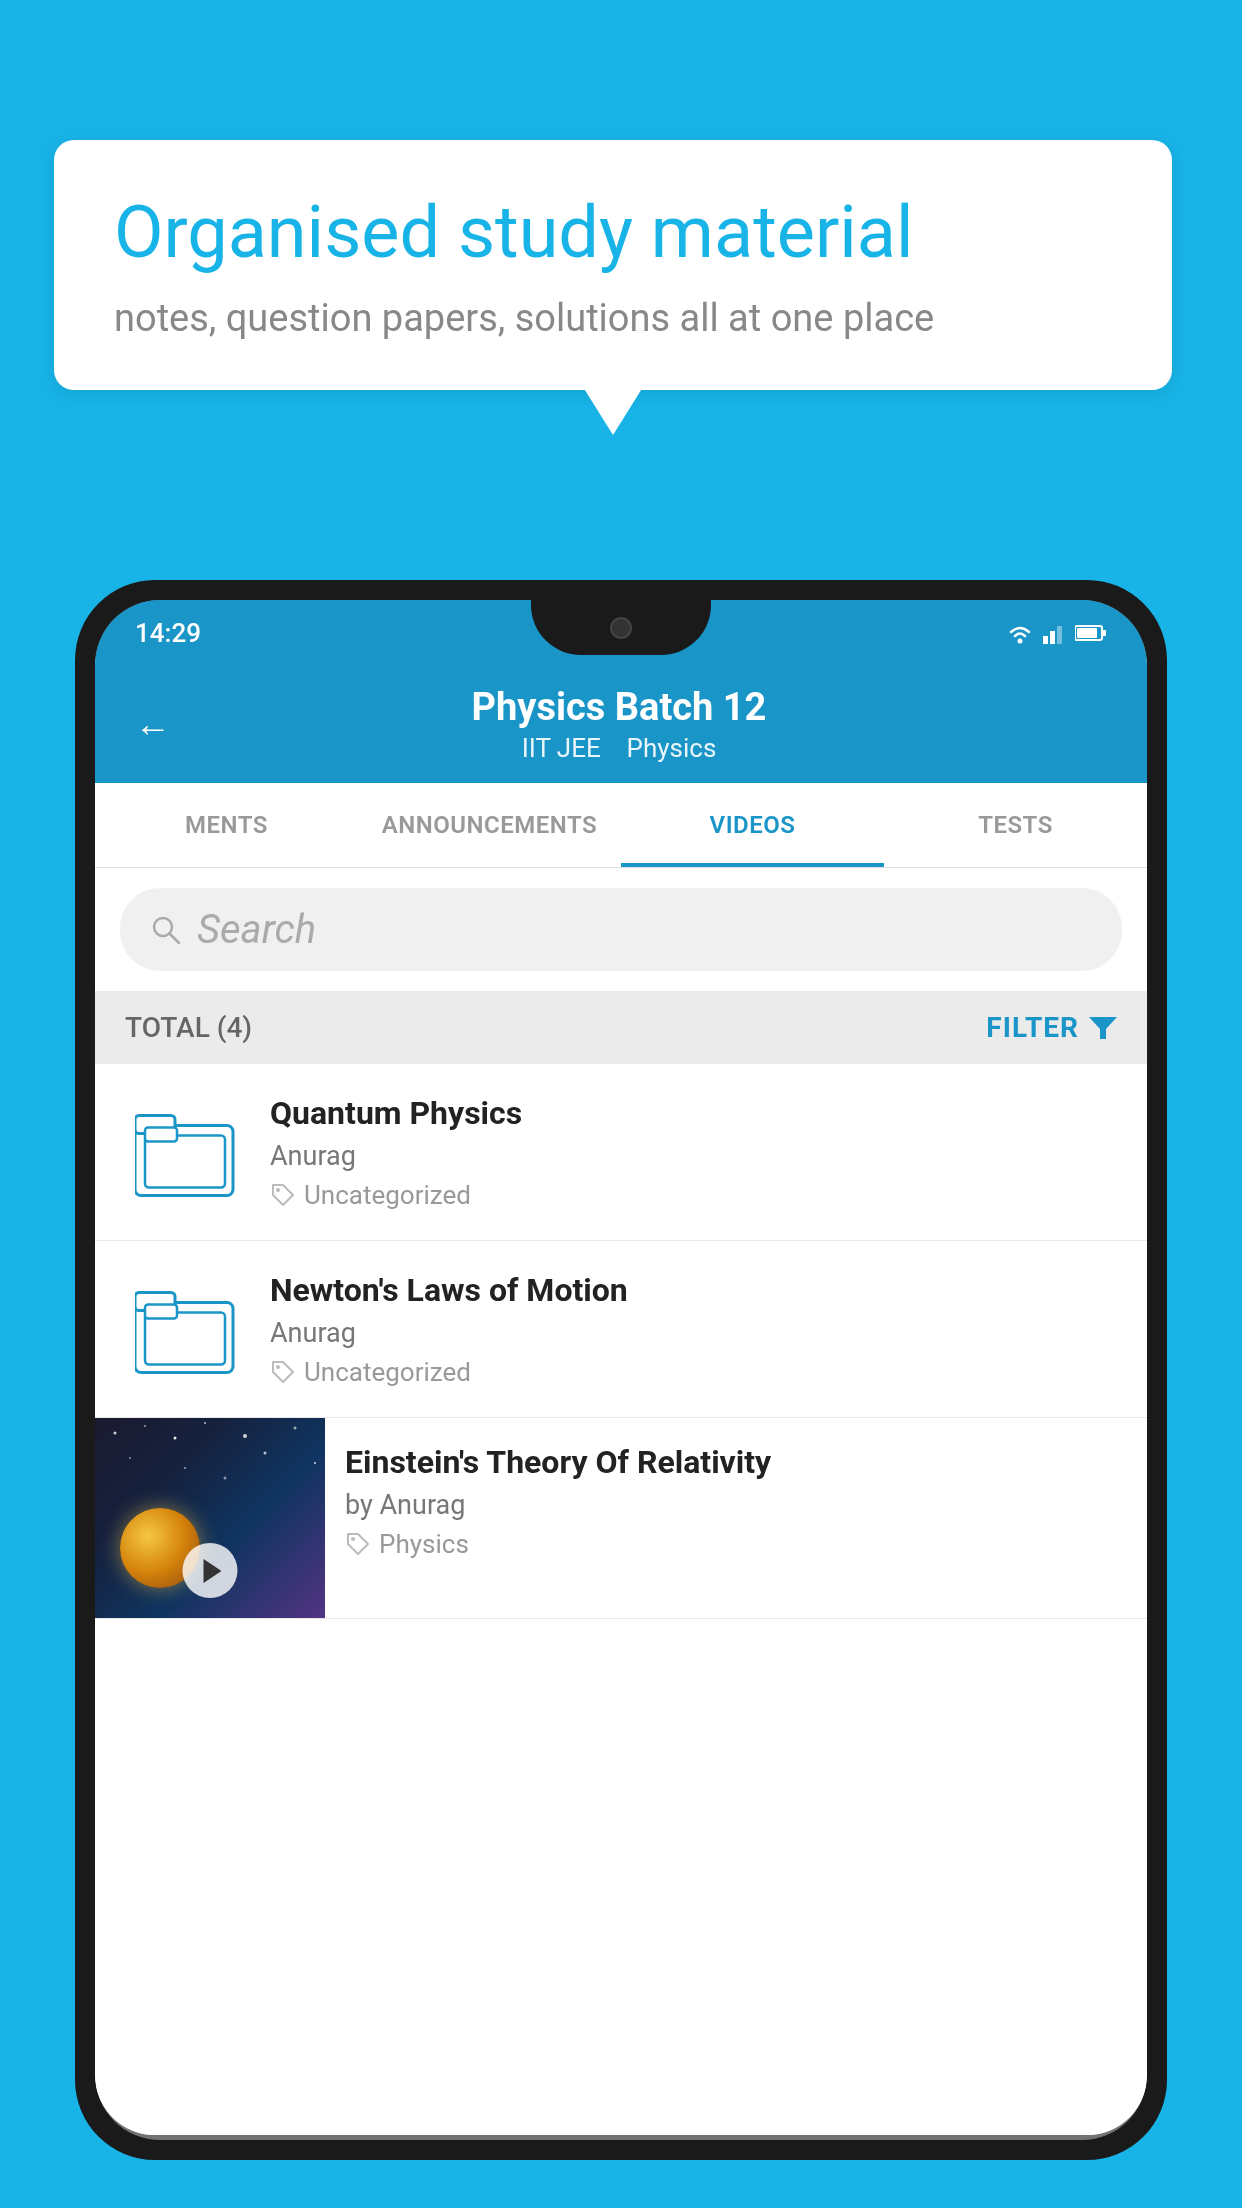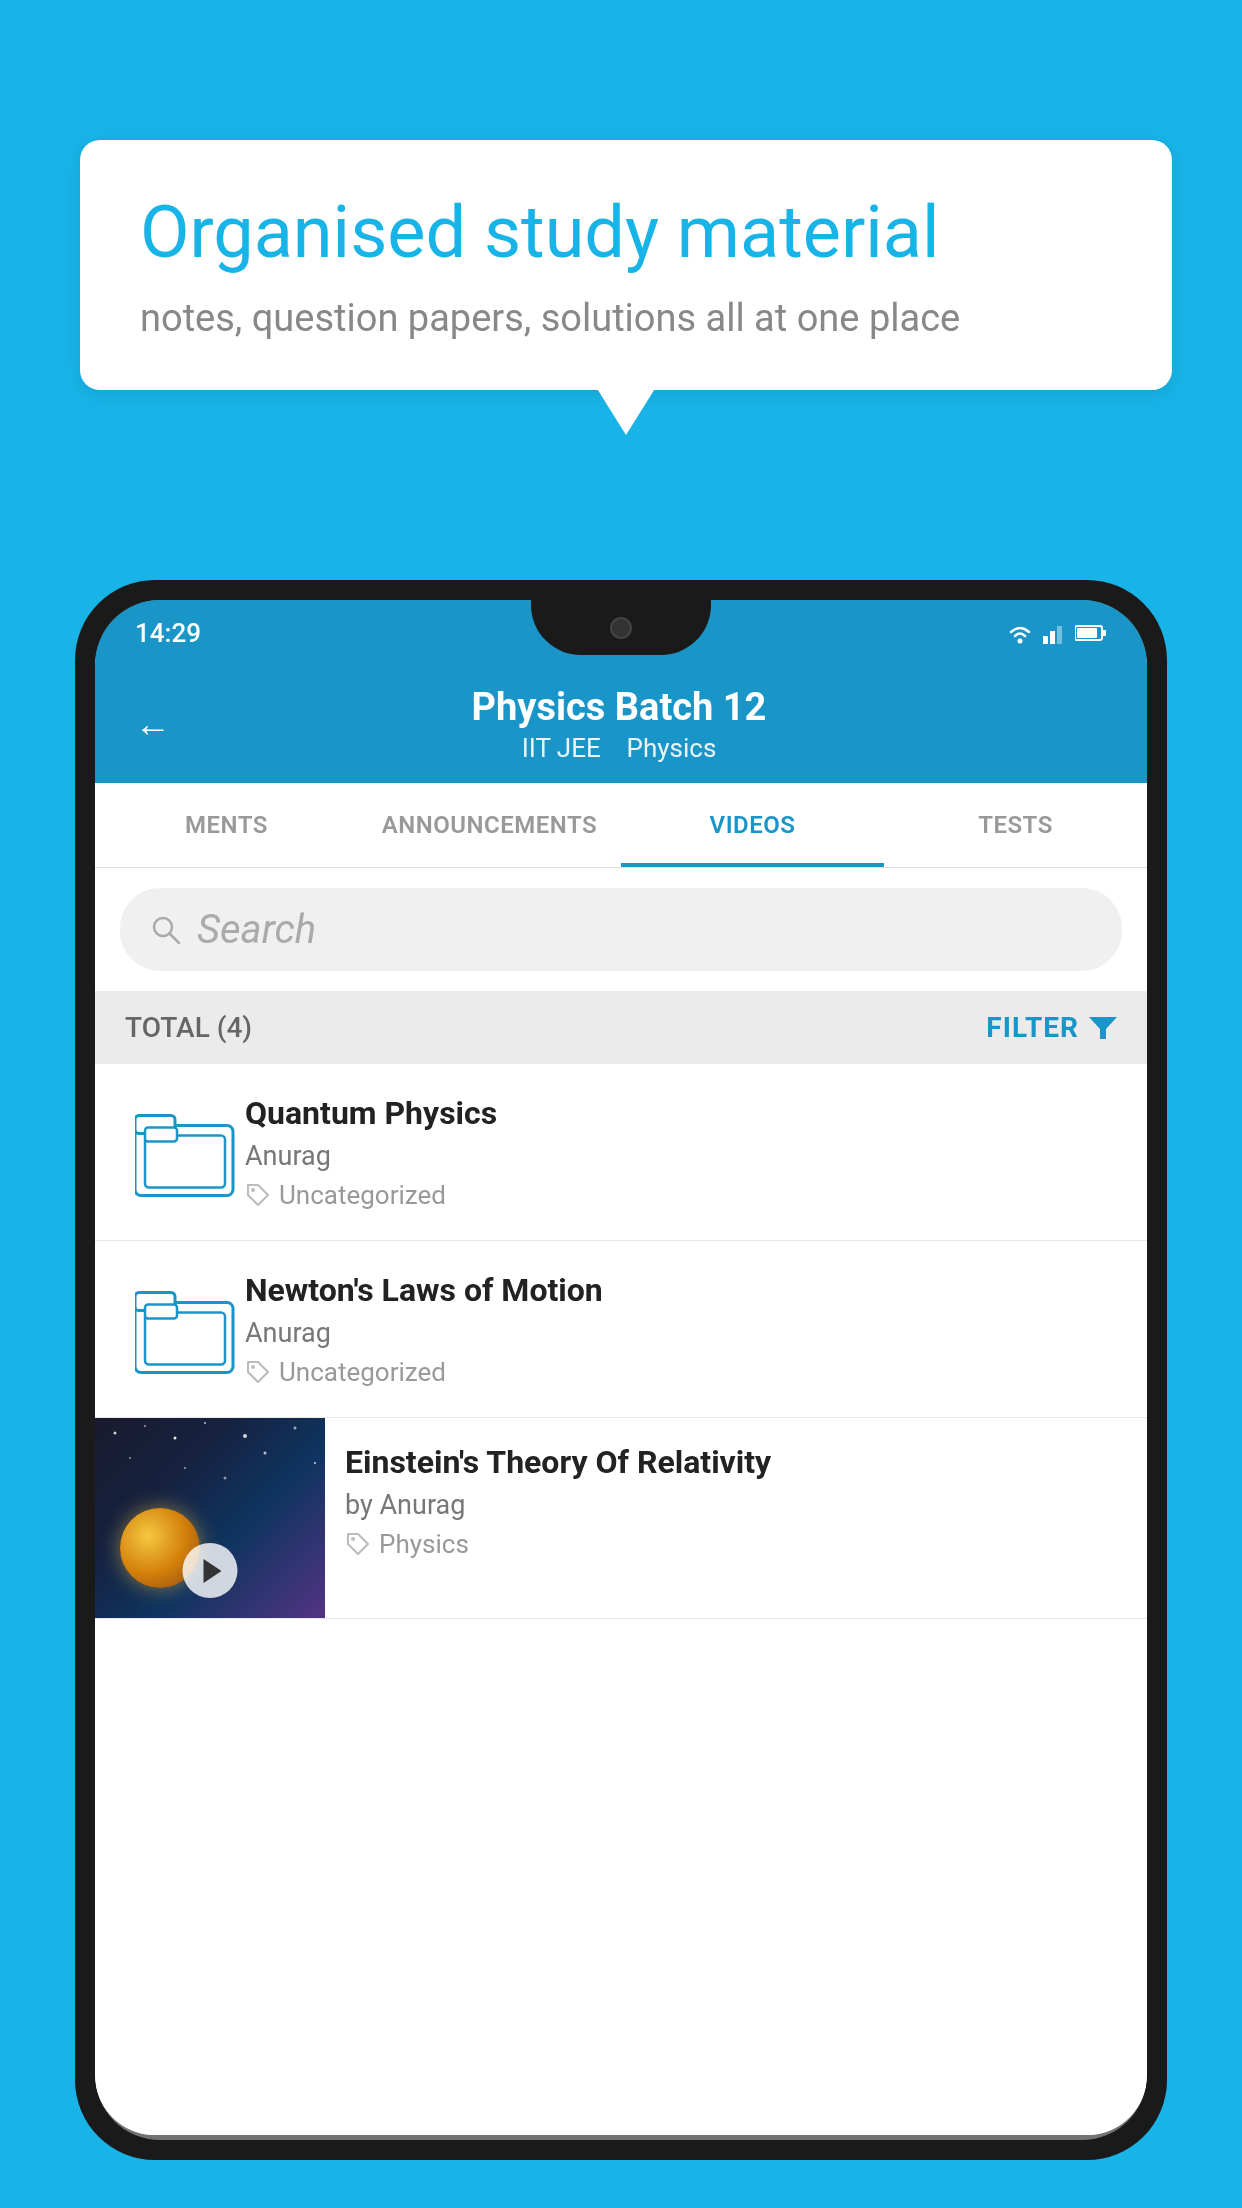--- a/index.html
+++ b/index.html
@@ -10,21 +10,21 @@
       background-color: #18b4e8;
       font-family: 'Roboto', Arial, sans-serif;
       overflow: hidden;
       position: relative;
     }
 
     
     .speech-bubble-container {
       position: absolute;
       top: 140px;
-      left: 80px;
+      left: 54px;
       right: 70px;
     }
 
     .speech-bubble {
       background: white;
       border-radius: 20px;
       padding: 50px 60px;
       box-shadow: 0 4px 20px rgba(0,0,0,0.1);
       position: relative;
     }
@@ -255,20 +255,21 @@
       flex: 1;
       background: white;
       overflow: hidden;
     }
 
     .video-item {
       display: flex;
       align-items: center;
       padding: 30px 30px;
       border-bottom: 1px solid #e8e8e8;
+      gap: 25px;
       cursor: pointer;
     }
 
     .video-thumb {
       width: 120px;
       height: 110px;
       flex-shrink: 0;
       display: flex;
       align-items: center;
       justify-content: center;

